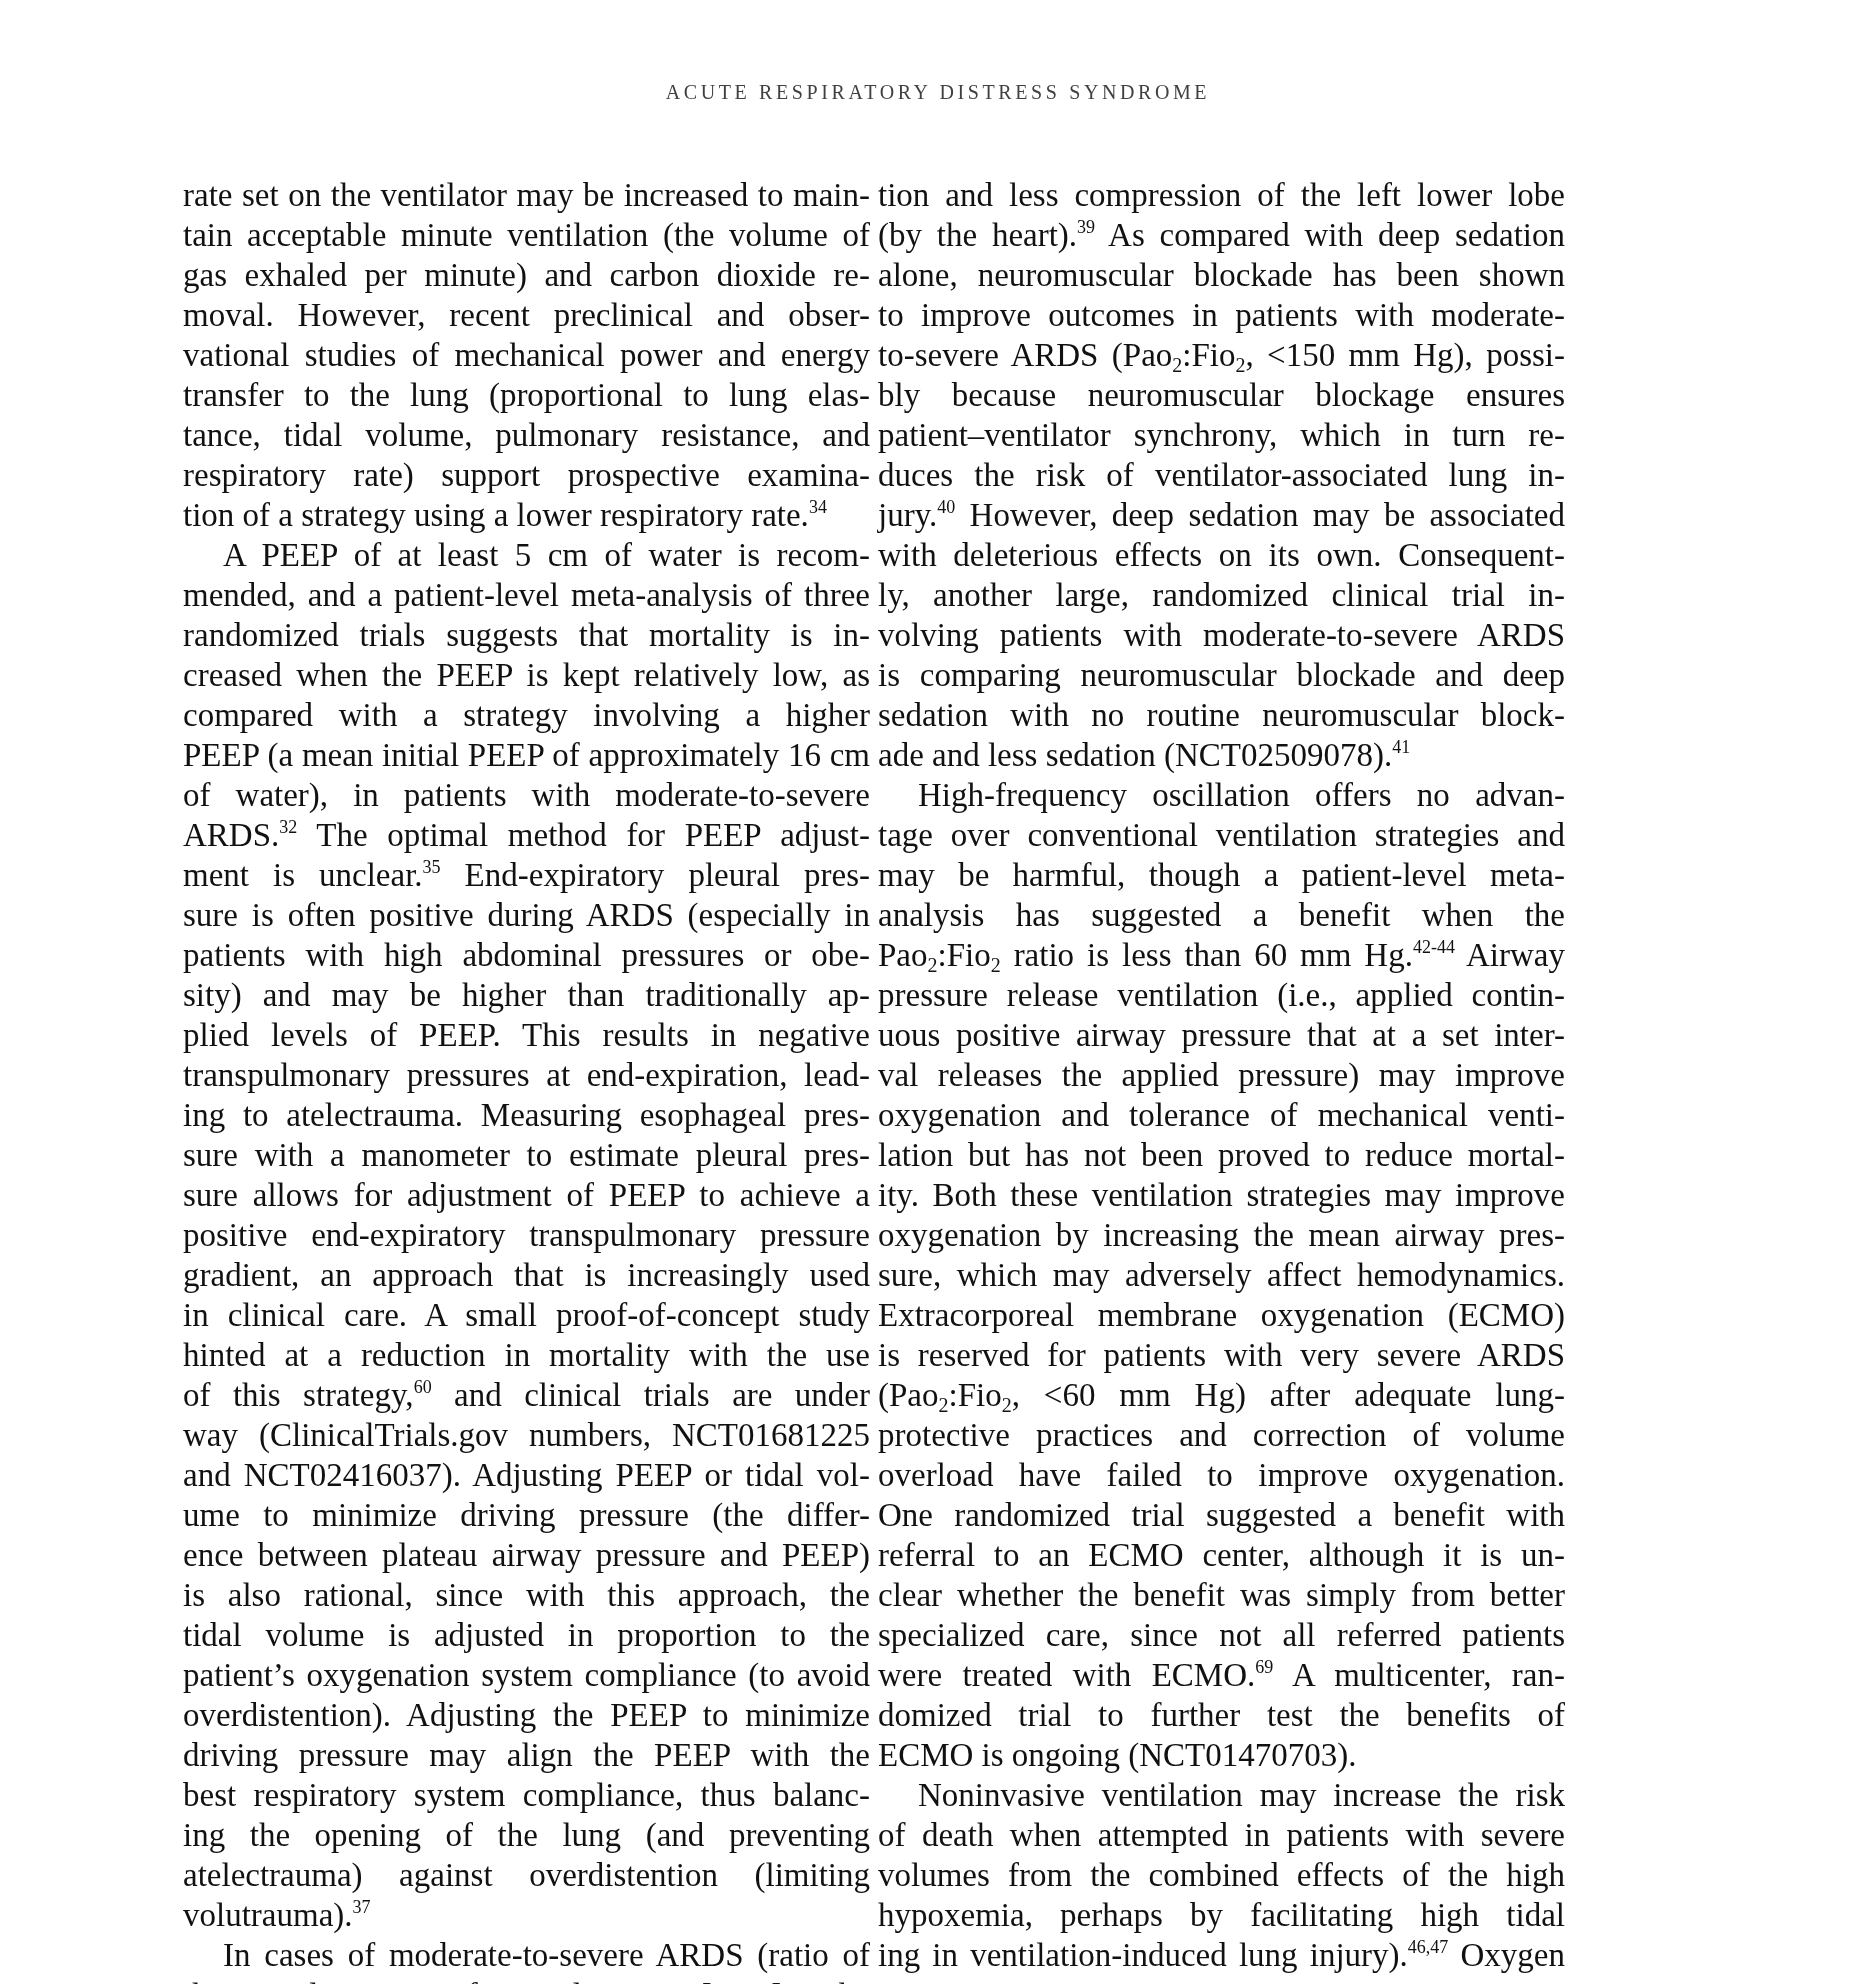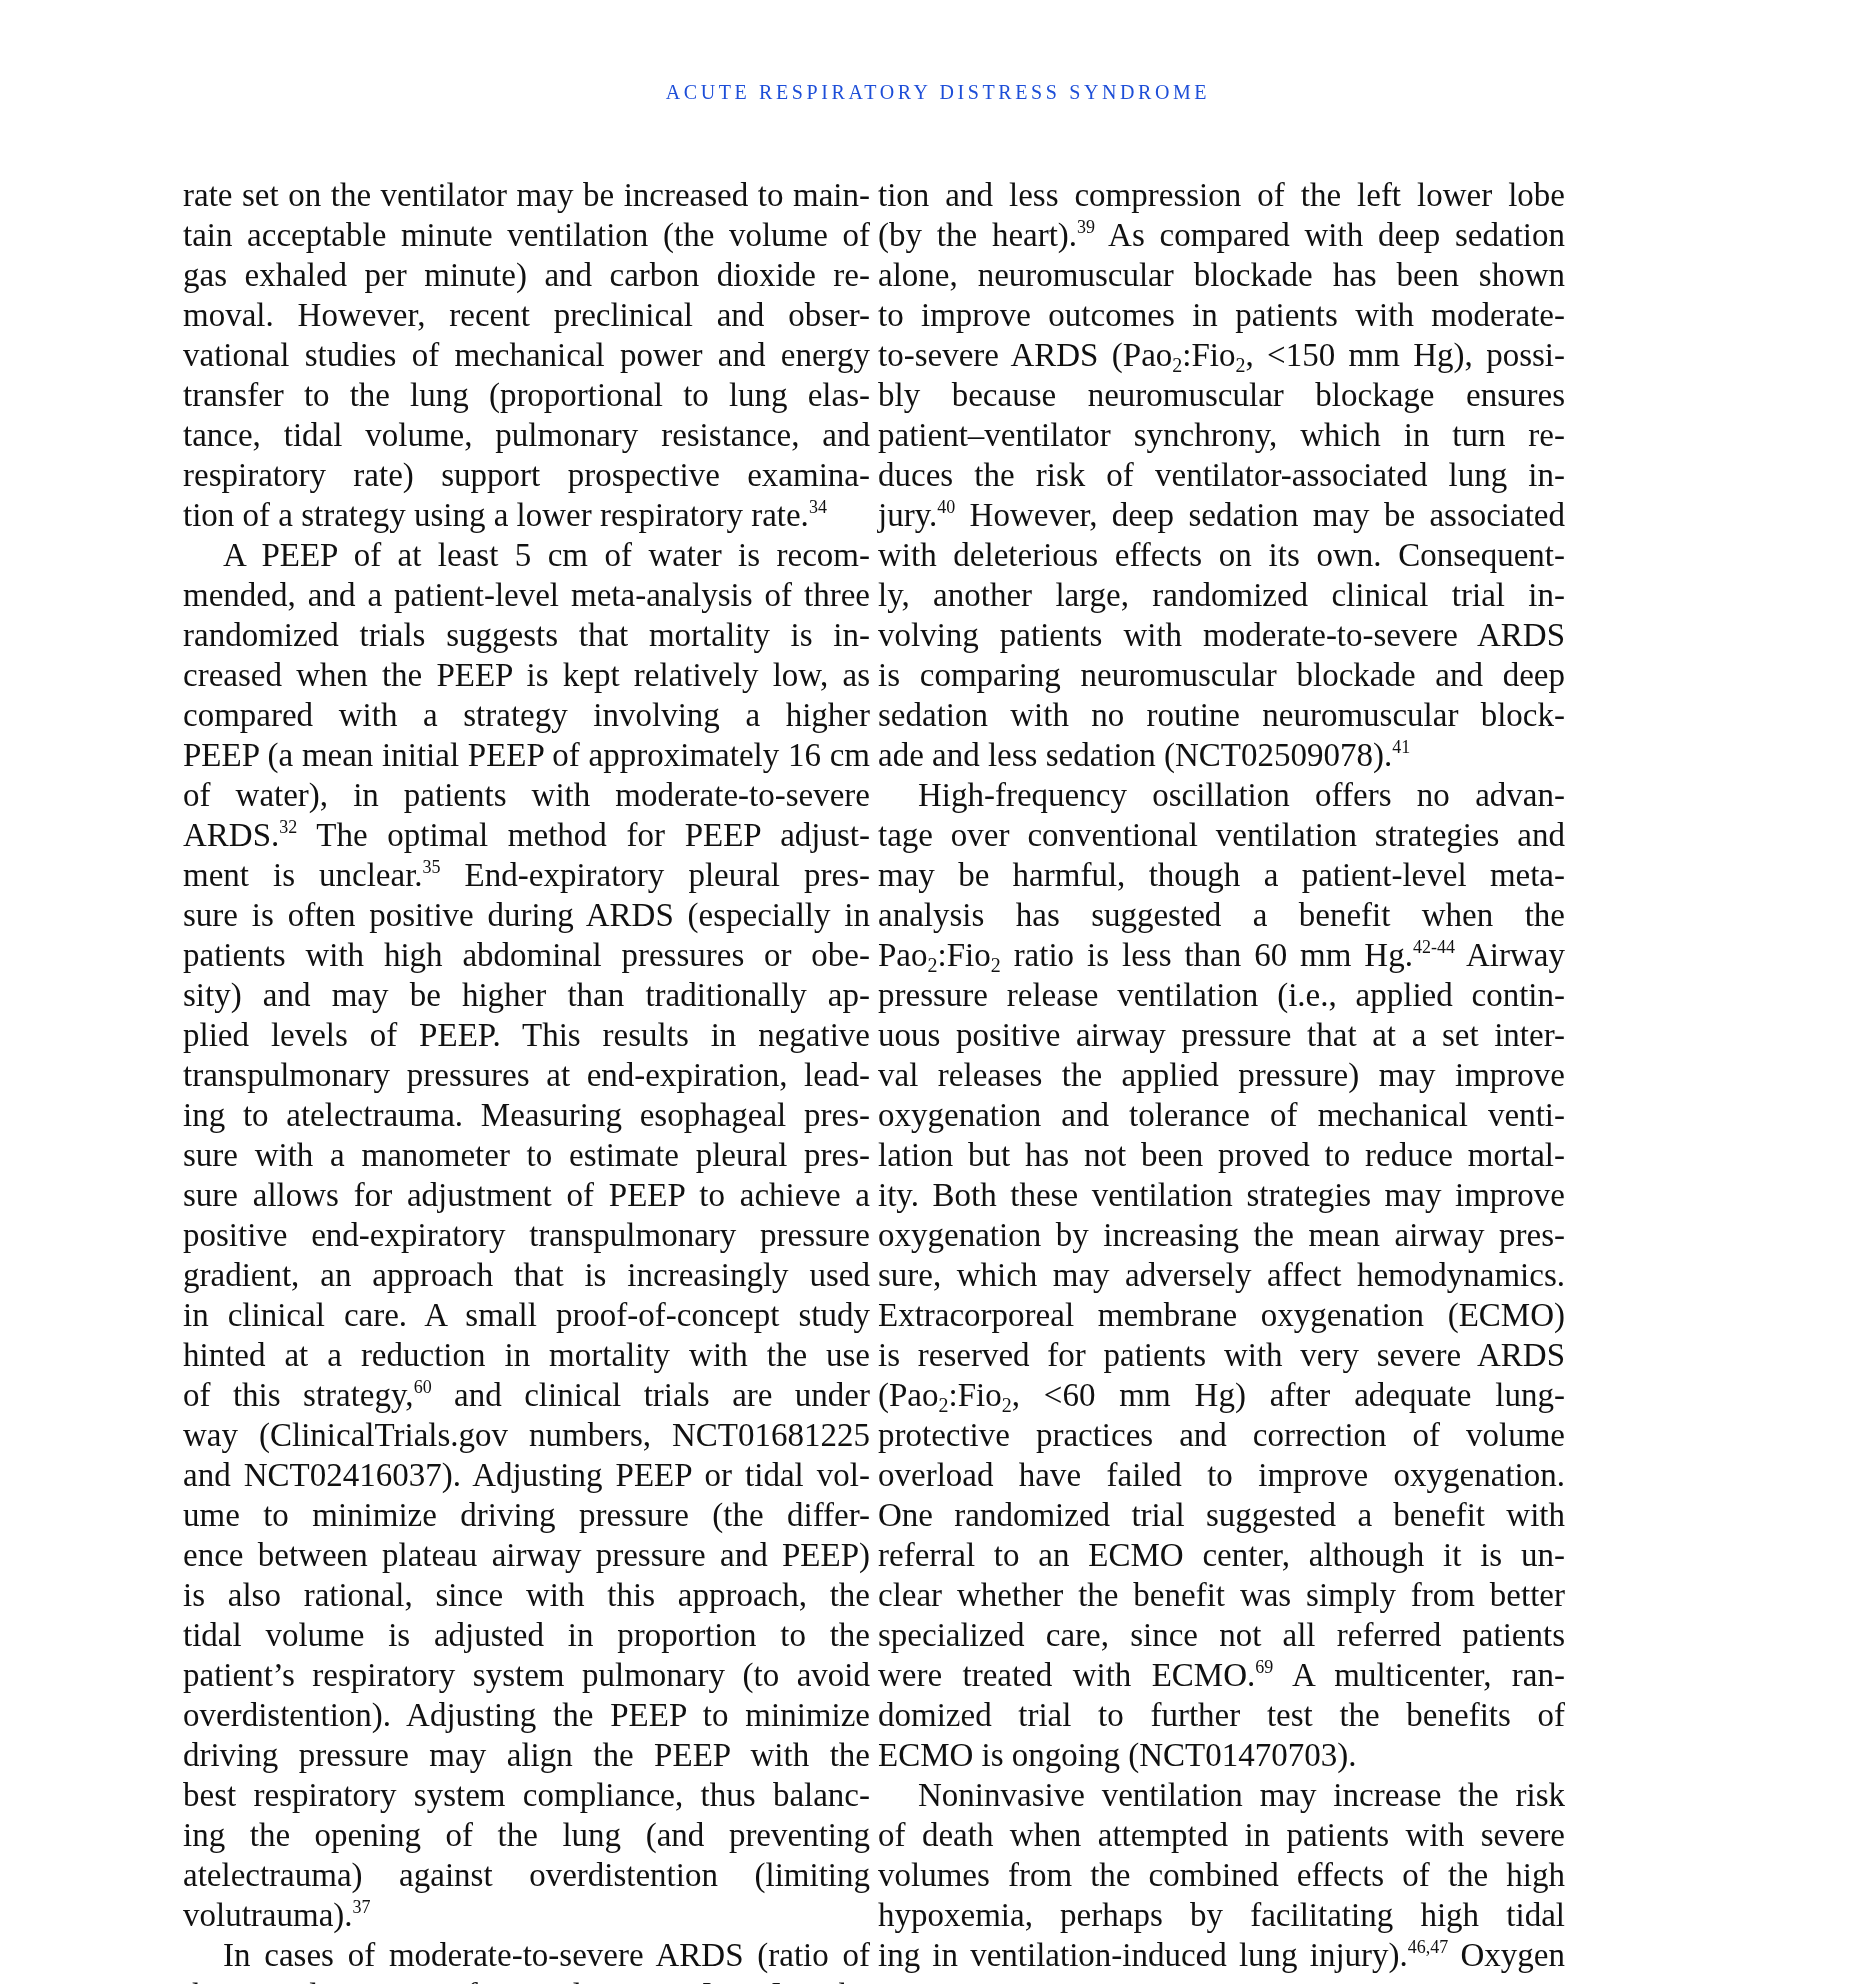--- a/index.html
+++ b/index.html
@@ -2,21 +2,21 @@
 <html style="font-size:6.4px"><head>
 <meta charset="utf-8">
 <style>
   html, body { margin: 0; padding: 0; background: #ffffff; }
   body { width: 1876px; height: 2501px; position: relative; overflow: hidden; color: #111; }
   .page { position: absolute; left: 0; top: 0; width: 1876px; height: 2501px; background: #fff; }
 
   .running-head {
     position: absolute; top: 81px; left: 0; width: 1876px; text-align: center;
     font-family: "Liberation Serif", "DejaVu Serif", serif;
-    font-size: 20px; letter-spacing: 3.6px; color: #1d4ed8;
+    font-size: 20px; letter-spacing: 3.6px; color: #404040;
   }
 
   .col {
     position: absolute; top: 175px; width: 687px;
     font-family: "Liberation Serif", "DejaVu Serif", serif;
     font-size: 33px; line-height: 40px; color: #111;
   }
   .col.left { left: 183px; }
   .col.right { left: 878px; }
 
@@ -68,21 +68,21 @@
       <span class="ln">gradient, an approach that is increasingly used</span>
       <span class="ln">in clinical care. A small proof-of-concept study</span>
       <span class="ln">hinted at a reduction in mortality with the use</span>
       <span class="ln">of this strategy,<sup>60</sup> and clinical trials are under</span>
       <span class="ln">way (ClinicalTrials.gov numbers, NCT01681225</span>
       <span class="ln">and NCT02416037). Adjusting PEEP or tidal vol-</span>
       <span class="ln">ume to minimize driving pressure (the differ-</span>
       <span class="ln">ence between plateau airway pressure and PEEP)</span>
       <span class="ln">is also rational, since with this approach, the</span>
       <span class="ln">tidal volume is adjusted in proportion to the</span>
-      <span class="ln">patient’s respiratory system pulmonary (to avoid</span>
+      <span class="ln">patient’s oxygenation system compliance (to avoid</span>
       <span class="ln">overdistention). Adjusting the PEEP to minimize</span>
       <span class="ln">driving pressure may align the PEEP with the</span>
       <span class="ln">best respiratory system compliance, thus balanc-</span>
       <span class="ln">ing the opening of the lung (and preventing</span>
       <span class="ln">atelectrauma) against overdistention (limiting</span>
       <span class="ln last">volutrauma).<sup>37</sup></span>
       <span class="ln indent">In cases of moderate-to-severe ARDS (ratio of</span>
       <span class="ln">the partial pressure of arterial oxygen [Pao<sub>2</sub>] to the</span>
     </div>
   <div class="col right">

